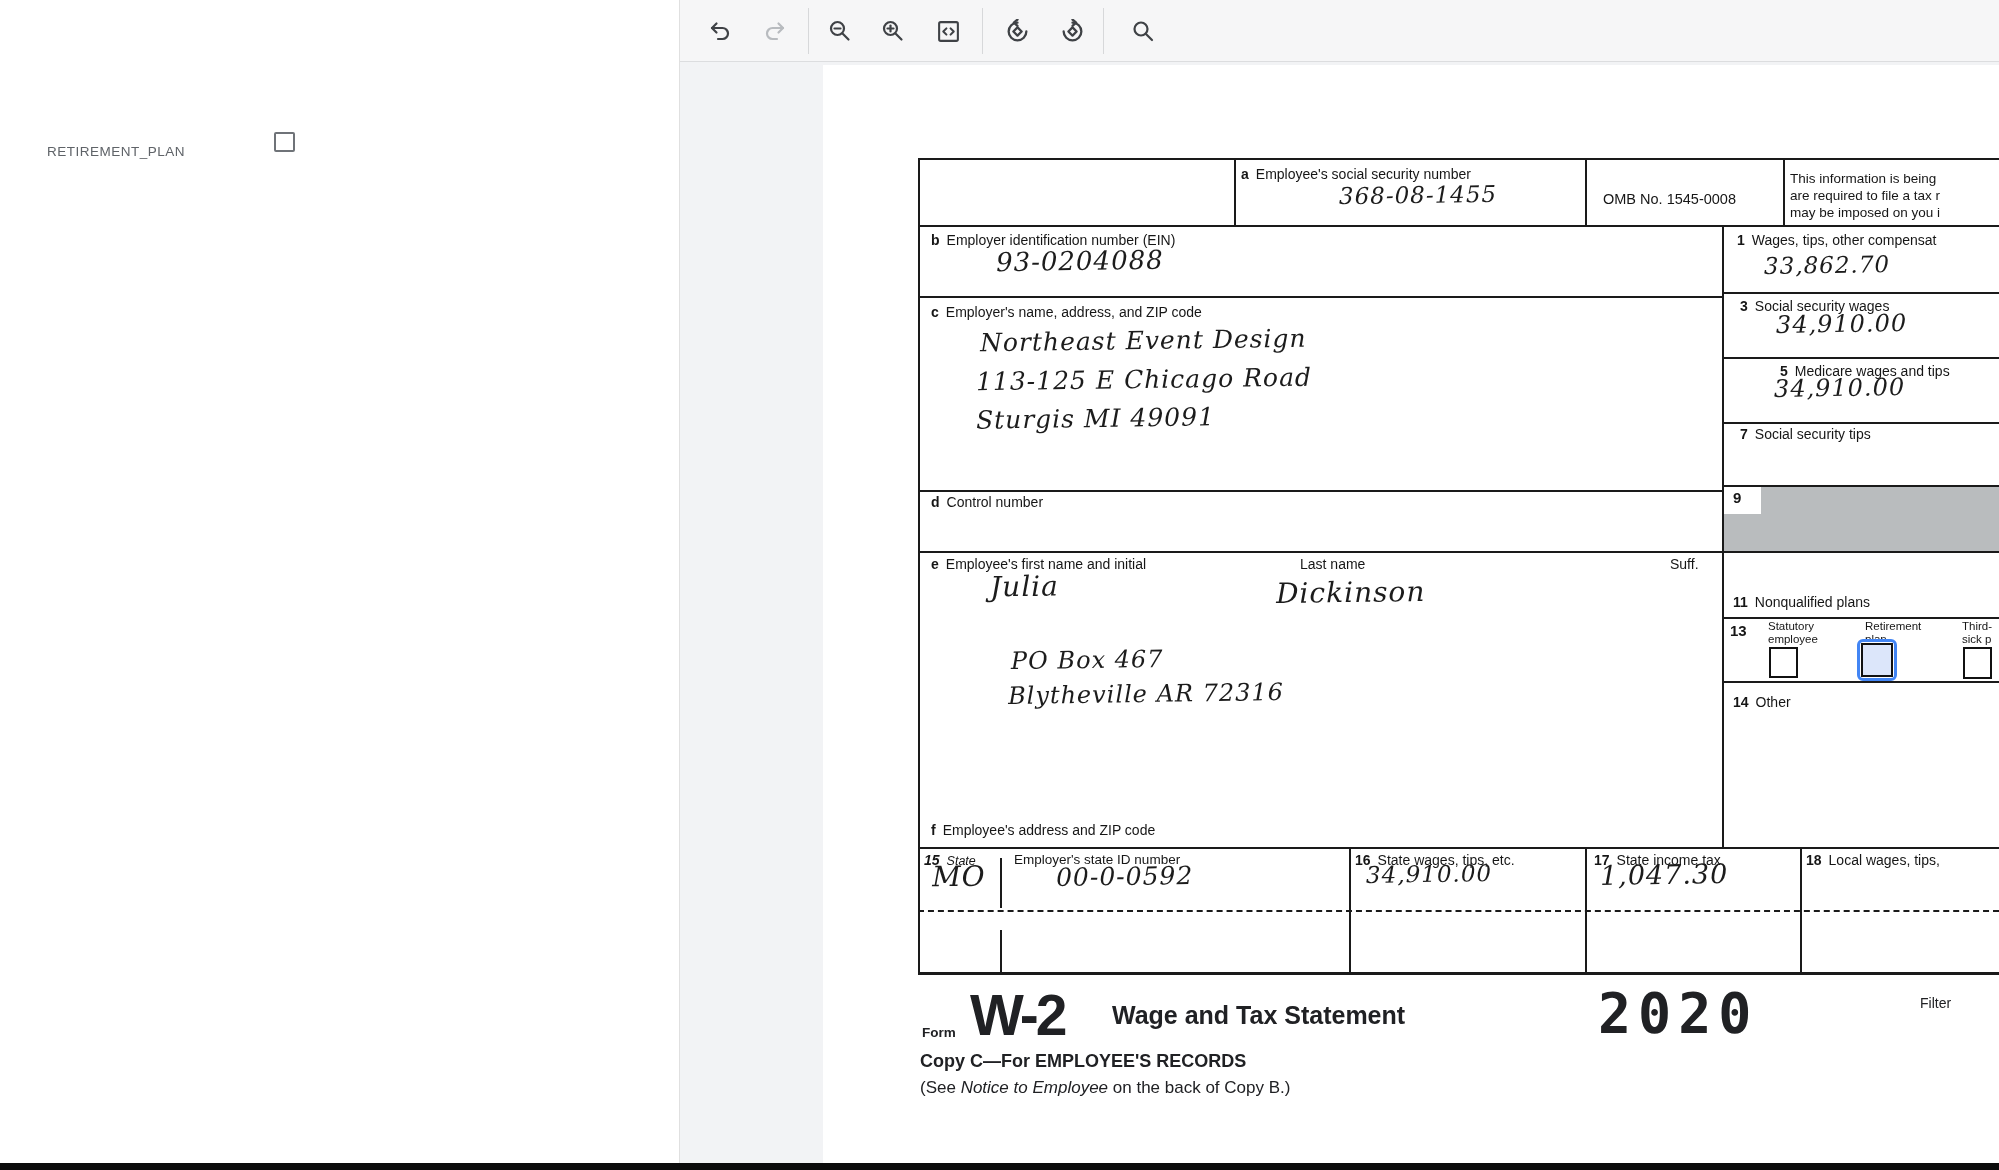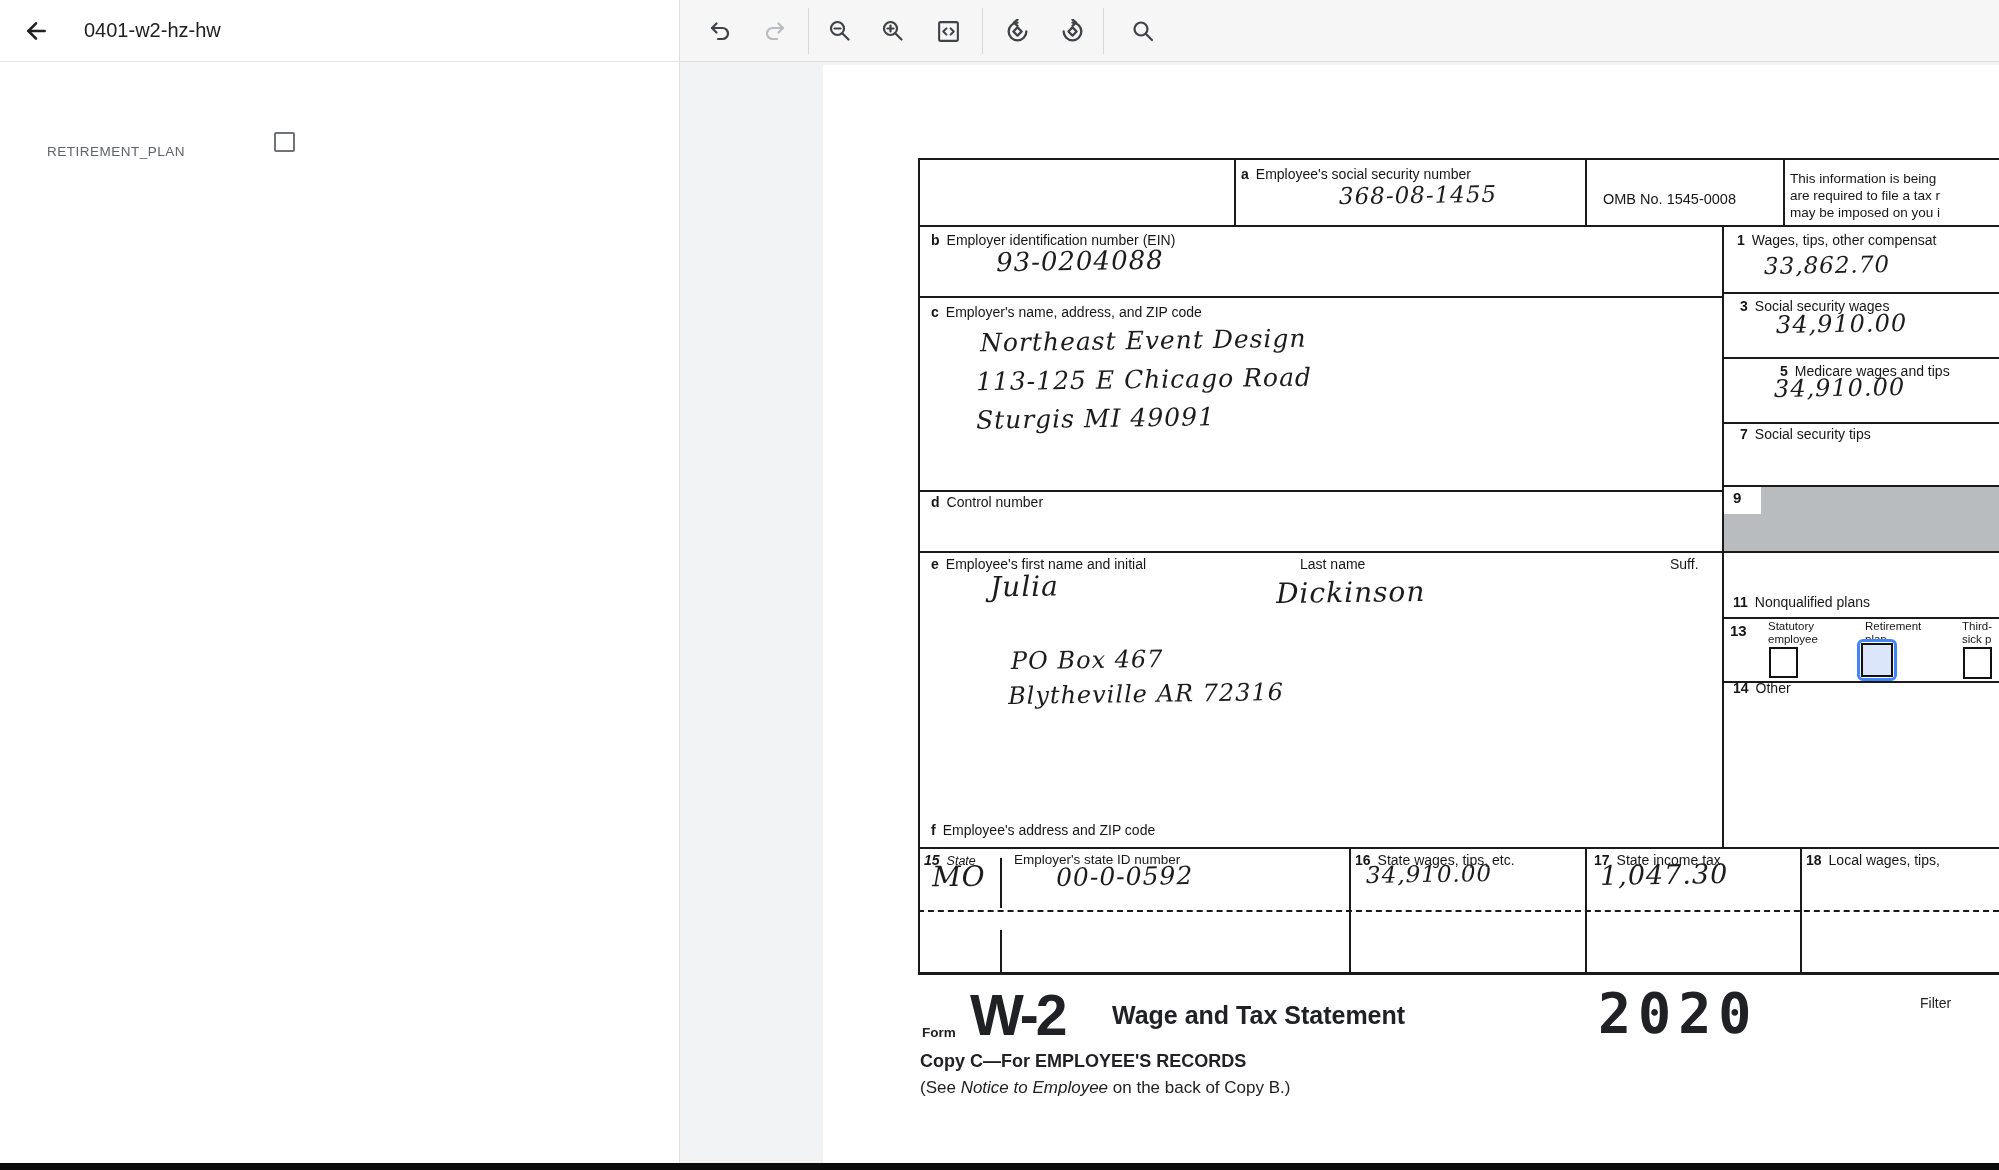--- a/index.html
+++ b/index.html
@@ -123,29 +123,20 @@
     </div>
     <div class="tb-sep" style="left:423px;"></div>
     <div class="icon-btn" style="left:445px; top:13px;">
       <svg width="24" height="24" viewBox="0 0 24 24" fill="none" stroke="#3f4246" stroke-width="2.2" stroke-linecap="round">
         <circle cx="10" cy="10" r="6.5"></circle>
           <line x1="15" y1="15" x2="21" y2="21"></line>
       </svg>
     </div>
   </div>
 
-  <div class="hdr-left">
-    <div class="icon-btn" style="left:18px; top:13px;">
-      <svg width="26" height="26" viewBox="0 0 24 24" fill="none" stroke="#202124" stroke-width="2.4" stroke-linecap="round" stroke-linejoin="round">
-        <line x1="20" y1="12" x2="5" y2="12"></line>
-          <polyline points="12,5 5,12 12,19"></polyline>
-      </svg>
-    </div>
-    <div class="doc-title">0401-w2-hz-hw</div>
-  </div>
 
 
   <div class="field-label">RETIREMENT_PLAN</div>
   <div class="side-checkbox"></div>
   <div class="side-border"></div>
 
   <div class="viewer"></div>
   <div class="page"></div>
 
   <div class="form">
@@ -234,21 +225,21 @@
     </div>
     <div class="hl-wrap">
       <div class="hl-box"></div>
     </div>
     <div class="lbl sm" style="left:1044px; top:462px;">
       <div>Third-</div>
         <div>sick p</div>
     </div>
     <div class="fbox" style="left:1045px; top:489px; width:29px; height:32px;"></div>
 
-    <div class="lbl" style="left:815px; top:522px;"><b>14</b><span>Other</span></div>
+    <div class="lbl" style="left:815px; top:536px;"><b>14</b><span>Other</span></div>
 
     <div class="lbl" style="left:6px; top:694px;font-style:italic;"><b style="font-size:14px;">15</b><span style="font-size:12.5px;">State</span></div>
     <div class="hand" style="left:14px; top:702px; font-size:28px;">MO</div>
     <div class="lbl" style="left:96px; top:694px; font-size:13.5px;">Employer's state ID number</div>
     <div class="hand" style="left:138px; top:704px; font-size:25px;">00-0-0592</div>
 
     <div class="lbl" style="left:437px; top:694px;"><b>16</b><span>State wages, tips, etc.</span></div>
     <div class="hand" style="left:448px; top:703px; font-size:23px;">34,910.00</div>
 
     <div class="lbl" style="left:676px; top:694px;"><b>17</b><span>State income tax</span></div>

